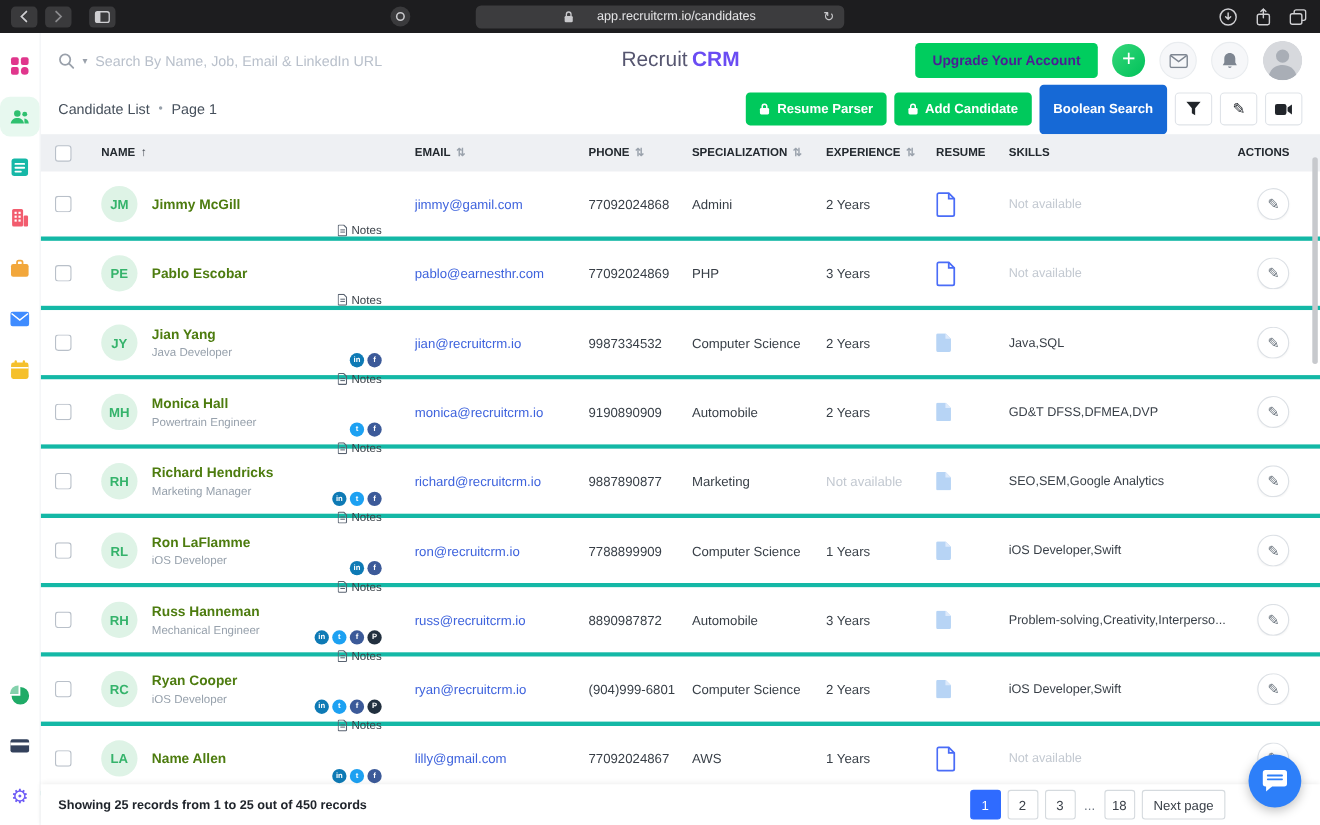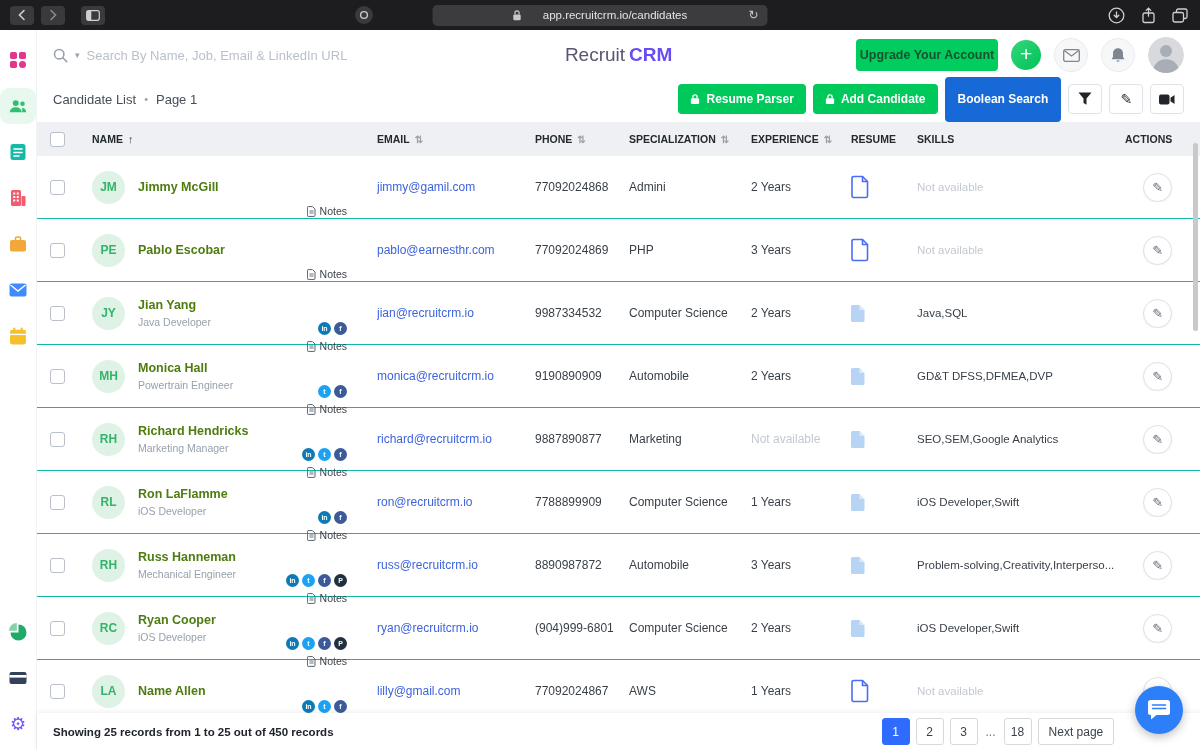--- a/index.html
+++ b/index.html
@@ -41,22 +41,22 @@
   .topbar { height:50px; display:flex; align-items:center; padding:0 16px; position:relative; }
   .search { display:flex; align-items:center; gap:7px; width:400px; }
   .caret { color:#9aa1ab; font-size:9px; }
   .search input { border:none; outline:none; font-size:13px; width:310px;
     font-family:"Liberation Sans",sans-serif; color:#3c4450; }
   .search input::placeholder { color:#b9c0cb; }
   .logo { position:absolute; left:50%; transform:translateX(-50%); font-size:19px; }
   .logo-1 { color:#565670; font-weight:500; }
   .logo-2 { color:#6a4cf3; font-weight:bold; margin-left:4px; }
   .top-right { margin-left:auto; display:flex; align-items:center; gap:13px; }
-  .btn-upgrade { background:#00cd5e; color:#14532d; font-size:12.5px; font-weight:bold;
-    padding:9px 4px; border-radius:4px; cursor:pointer; }
+  .btn-upgrade { background:#00cd5e; color:#4c1d95; font-size:12.5px; font-weight:bold;
+    padding:9px 16px; border-radius:4px; cursor:pointer; }
   .btn-plus { width:30px; height:30px; border-radius:50%; color:#fff; font-size:21px;
     background:linear-gradient(135deg,#35d77a,#00c159); display:flex; align-items:center;
     justify-content:center; padding-bottom:2px; cursor:pointer; }
   .circle-btn { width:34px; height:34px; border-radius:50%; background:#f6f7f9;
     border:1px solid #e9ecef; display:flex; align-items:center; justify-content:center; cursor:pointer; }
   .avatar-top { width:36px; height:36px; border-radius:50%; overflow:hidden; cursor:pointer; }
 
   
   .subbar { height:38px; display:flex; align-items:center; padding:0 16px; gap:8px; }
   .crumb { font-size:13px; color:#454f5b; cursor:pointer; }
@@ -77,21 +77,21 @@
     color:#23292f; }
   .th { display:flex; align-items:center; }
   .c-check { justify-content:center; }
   .c-name-pad { padding-left:15px; }
   .sort { color:#9aa2ac; font-size:10px; margin-left:5px; }
   .sort-asc { color:#40474f; font-size:11px; margin-left:5px; }
   .c-actions-h { justify-content:flex-end; padding-right:28px; }
 
   .tbody { flex:1; overflow:hidden; }
   .row { height:63px; display:grid; grid-template-columns:var(--cols); align-items:center;
-    border-bottom:1px solid #14b8a6; background:#fff; }
+    border-bottom:4px solid #14b8a6; background:#fff; }
   .cell { font-size:12px; color:#383f47; overflow:hidden; white-space:nowrap; }
   .cc { display:flex; justify-content:center; }
   input[type=checkbox] { appearance:none; -webkit-appearance:none; width:15px; height:15px;
     border:1.5px solid #b9c0c9; border-radius:3px; background:#fff; cursor:pointer; }
   .c-name { display:flex; align-items:center; padding-left:15px; padding-right:30px; }
   .avatar { width:33px; height:33px; border-radius:50%; background:#def3e6; color:#35b36b;
     font-size:12px; font-weight:bold; display:flex; align-items:center; justify-content:center;
     flex:0 0 33px; }
   .name-stack { display:flex; flex-direction:column; justify-content:center; margin-left:13px; min-width:0; }
   .cand-name { font-size:12.5px; font-weight:bold; color:#4d7c0f; text-decoration:none; cursor:pointer;

